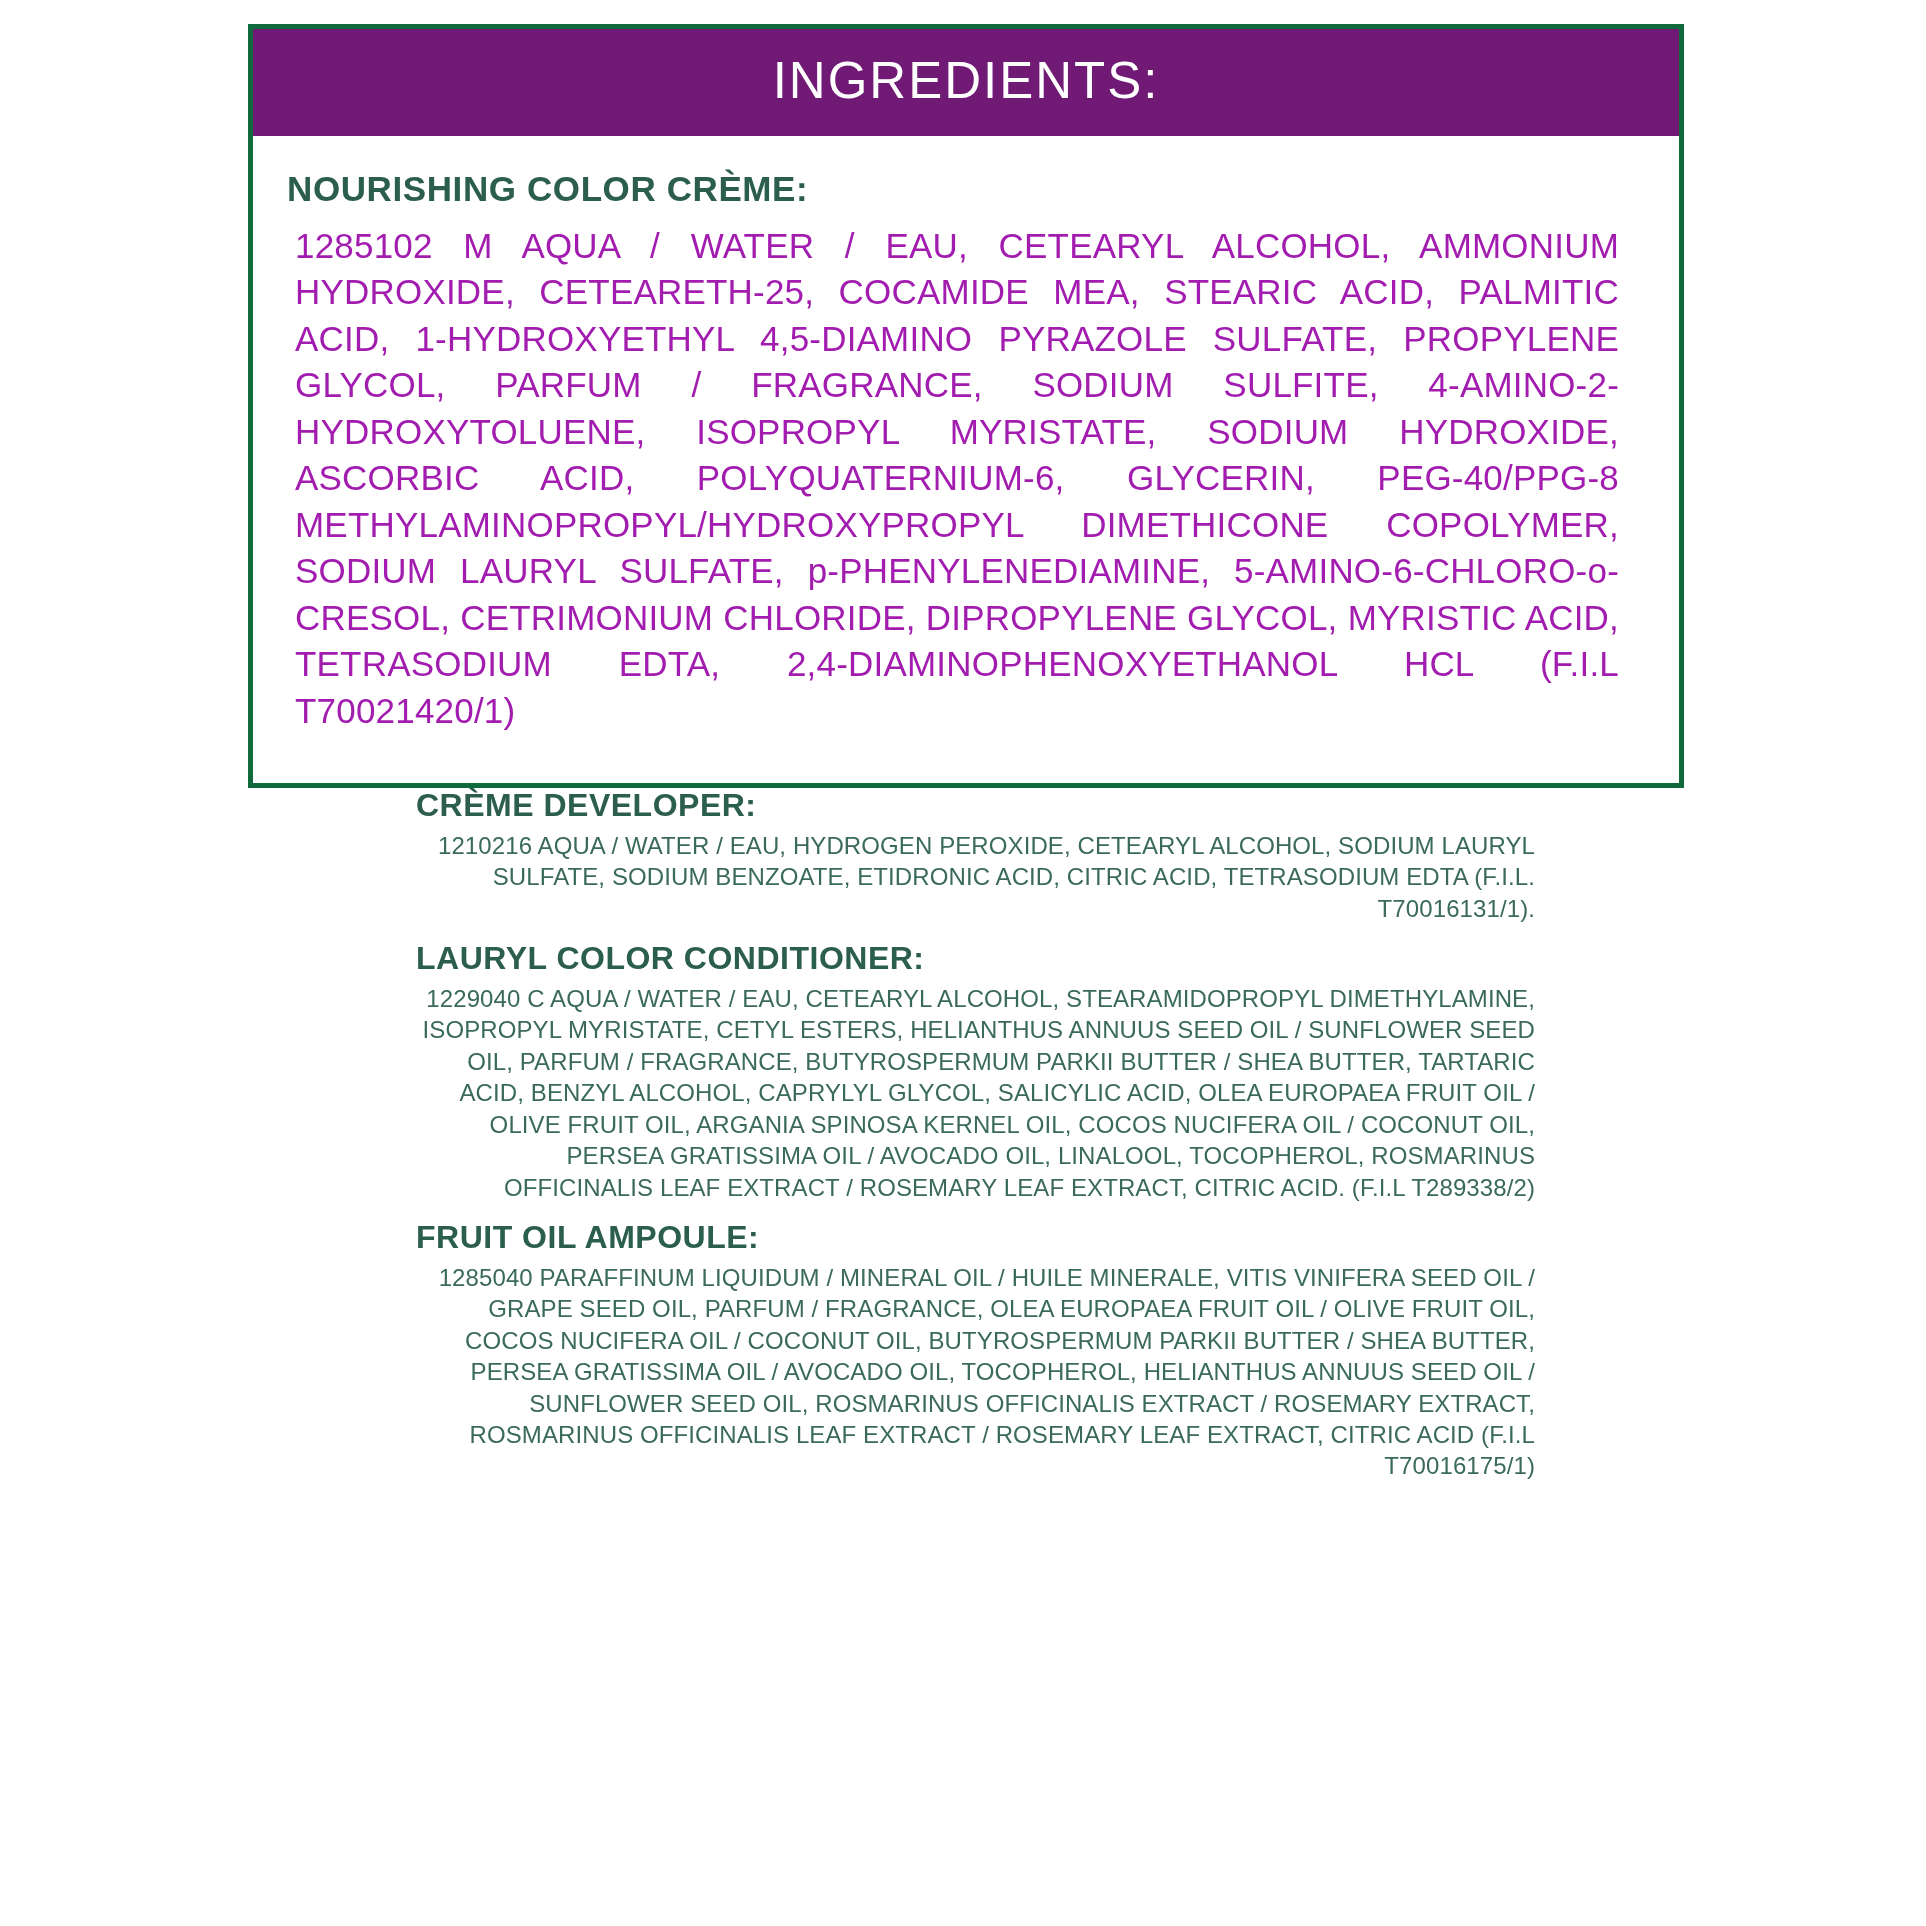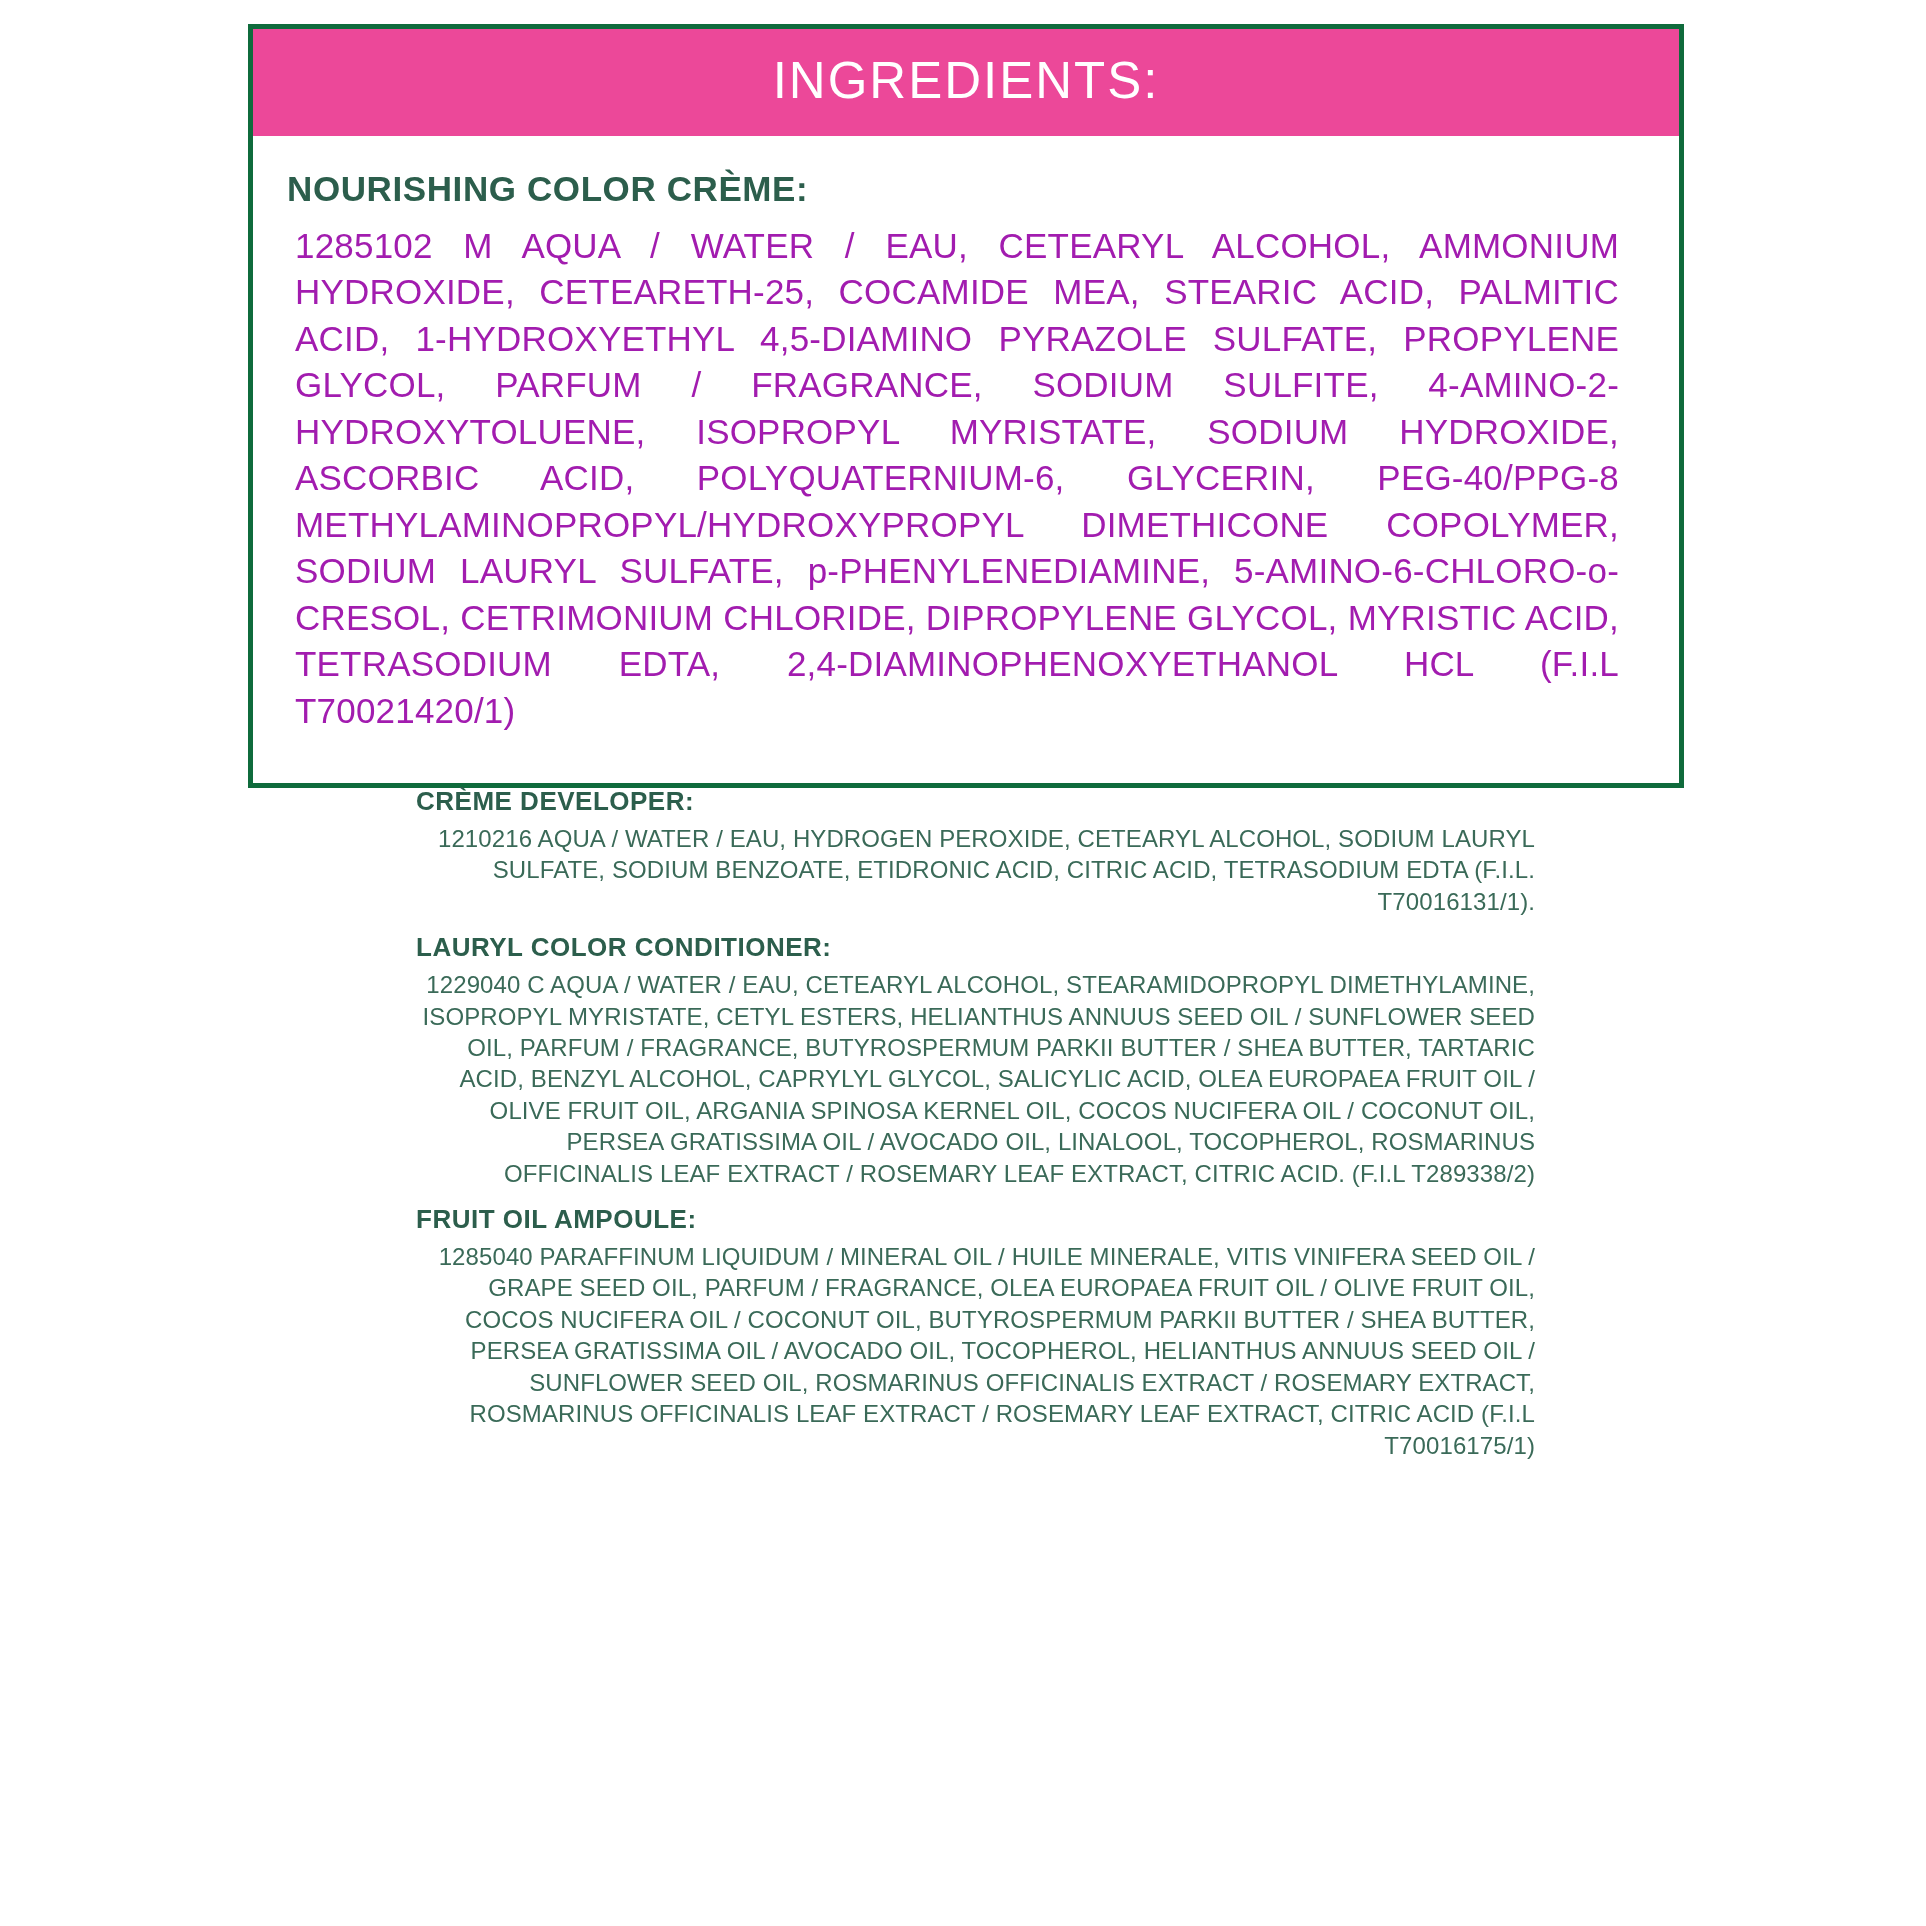--- a/index.html
+++ b/index.html
@@ -29,21 +29,21 @@
     position: absolute;
     left: 248px;
     top: 24px;
     width: 1436px;
     border: 5px solid #0f6b3c;
     box-sizing: border-box;
     background: #ffffff;
   }
 
   .banner {
-    background: #ec4899;
+    background: #701a75;
     color: #ffffff;
     text-align: center;
     font-size: 51px;
     letter-spacing: 2px;
     font-weight: 400;
     padding: 26px 0 30px 0;
     line-height: 1;
   }
 
   .panel-body {
@@ -75,21 +75,21 @@
     left: 416px;
     top: 787px;
     width: 1119px;
   }
 
   .sec {
     margin-bottom: 16px;
   }
 
   .sec-head {
-    font-size: 26px;
+    font-size: 32px;
     font-weight: bold;
     letter-spacing: 0.5px;
     color: #2c5e4c;
     margin: 0 0 6px 0;
     line-height: 1.15;
   }
 
   .body {
     font-size: 24px;
     line-height: 1.31;

